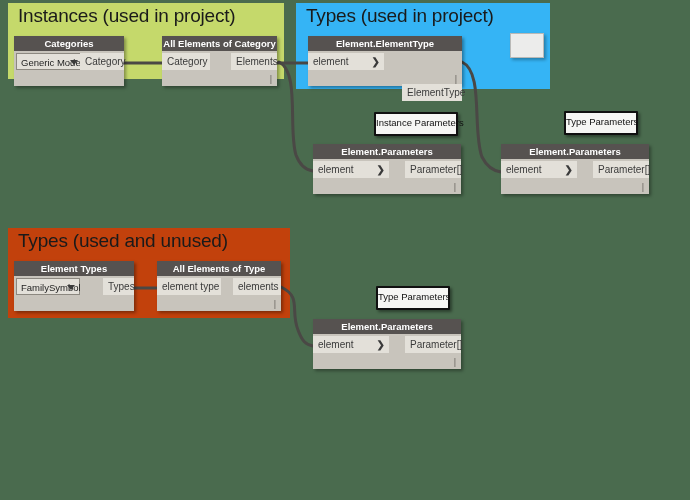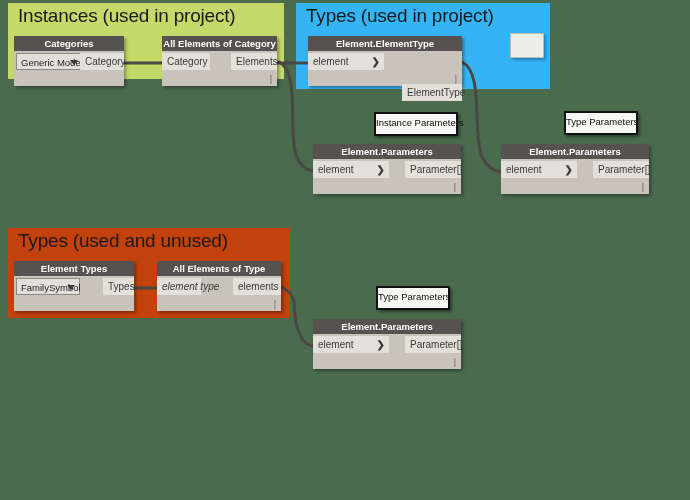--- a/index.html
+++ b/index.html
@@ -238,21 +238,21 @@
         <div class="node-header">Element Types</div>
         <div class="node-body">
           <div class="dropdown" style="width: 64px;"><span>FamilySymbol</span><span class="caret"></span></div>
           <div class="port out" style="width: 31px;"><span>Types</span></div>
         </div>
         <div class="node-footer"></div>
       </div>
       <div class="node" style="left: 157px; top: 261px; width: 124px;">
         <div class="node-header">All Elements of Type</div>
         <div class="node-body">
-          <div class="port in" style="width: 44px; font-style: italic;"><span>element type</span></div>
+          <div class="port in" style="width: 64px;"><span>element type</span></div>
           <div class="port out" style="width: 48px;"><span>elements</span></div>
         </div>
         <div class="node-footer">
           <span class="tick">|</span>
         </div>
       </div>
       <div class="node" style="left: 313px; top: 319px; width: 148px;">
         <div class="node-header">Element.Parameters</div>
         <div class="node-body">
           <div class="port in" style="width: 76px;"><span>element</span><span class="chev">❯</span></div>

